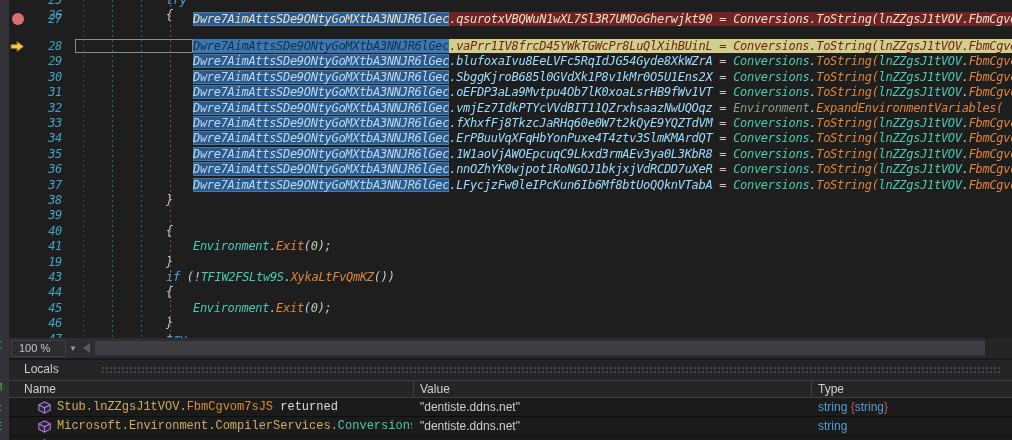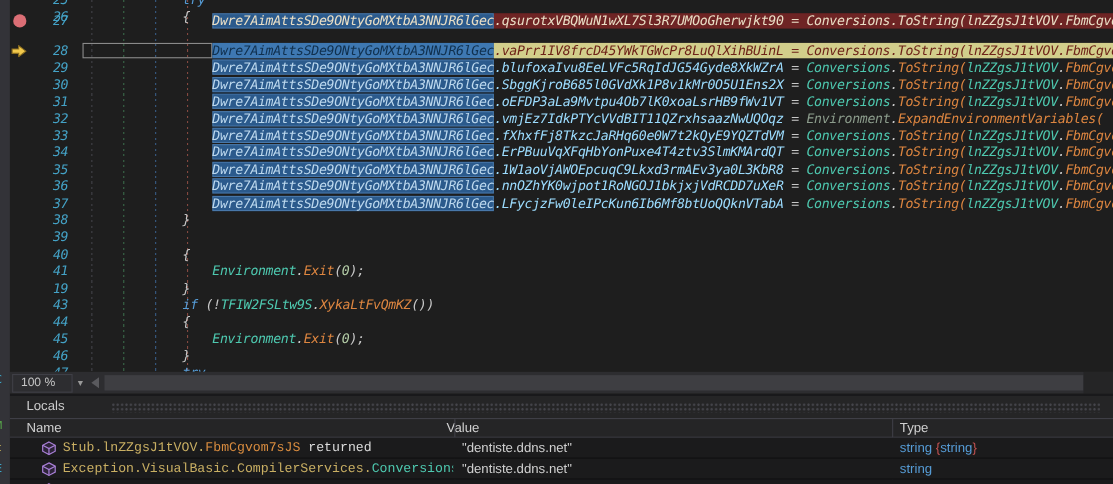--- a/index.html
+++ b/index.html
@@ -115,21 +115,21 @@
     <div class="hbar-corner"></div>
   </div>
 
   <div class="locals">
     <div class="locals-titlebar">
       <span class="locals-title">Locals</span>
       <div class="dots"></div>
     </div>
     <div class="locals-header">
       <div class="hcell" style="left:15px">Name</div>
-      <div class="hcell" style="left:397px">Value</div>
+      <div class="hcell" style="left:411px">Value</div>
       <div class="hcell" style="left:809px">Type</div>
       <div class="vdiv" style="left:404px;height:18px"></div>
       <div class="vdiv" style="left:802px;height:18px"></div>
     </div>
     <div class="locals-body" id="locals-body">
       <div class="body-vdiv" style="left:404px"></div>
       <div class="body-vdiv" style="left:802px"></div>
     <div class="lrow" style="top: 0px;">
           <svg class="icon" width="13" height="13" viewBox="0 0 13 13">
             <polygon points="6.5,0.8 12.2,3.8 12.2,9.2 6.5,12.2 0.8,9.2 0.8,3.8" fill="#2D2438" stroke="#A87FD6" stroke-width="1.1"></polygon>
@@ -139,21 +139,21 @@
           <span class="name"><span class="l-yellow">Stub.lnZZgsJ1tVOV.</span><span class="l-orange">FbmCgvom7sJS</span><span class="l-white"> returned</span></span>
           <span class="val">"dentiste.ddns.net"</span>
           <span class="typ"><span class="l-type">string </span><span class="l-brace">{</span><span class="l-type">string</span><span class="l-brace">}</span></span>
         </div>
         <div class="lrow" style="top: 19px;">
           <svg class="icon" width="13" height="13" viewBox="0 0 13 13">
             <polygon points="6.5,0.8 12.2,3.8 12.2,9.2 6.5,12.2 0.8,9.2 0.8,3.8" fill="#2D2438" stroke="#A87FD6" stroke-width="1.1"></polygon>
             <polyline points="0.8,3.8 6.5,6.8 12.2,3.8" fill="none" stroke="#A87FD6" stroke-width="1.1"></polyline>
             <line x1="6.5" y1="6.8" x2="6.5" y2="12.2" stroke="#A87FD6" stroke-width="1.1"></line>
           </svg>
-          <span class="name"><span class="l-yellow">Exception.VisualBasic.CompilerServices.</span><span class="l-teal">Conversions</span><span class="l-yellow">.</span><span class="l-orange">ToString</span><span class="l-white"> retu...</span></span>
+          <span class="name"><span class="l-yellow">Microsoft.Environment.CompilerServices.</span><span class="l-teal">Conversions</span><span class="l-yellow">.</span><span class="l-orange">ToString</span><span class="l-white"> retu...</span></span>
           <span class="val">"dentiste.ddns.net"</span>
           <span class="typ"><span class="l-type">string</span></span>
         </div>
         <div class="lrow" style="top: 38px;">
           <svg class="icon" width="13" height="13" viewBox="0 0 13 13">
             <polygon points="6.5,0.8 12.2,3.8 12.2,9.2 6.5,12.2 0.8,9.2 0.8,3.8" fill="#2D2438" stroke="#A87FD6" stroke-width="1.1"></polygon>
             <polyline points="0.8,3.8 6.5,6.8 12.2,3.8" fill="none" stroke="#A87FD6" stroke-width="1.1"></polyline>
             <line x1="6.5" y1="6.8" x2="6.5" y2="12.2" stroke="#A87FD6" stroke-width="1.1"></line>
           </svg>
           <span class="name"></span>

